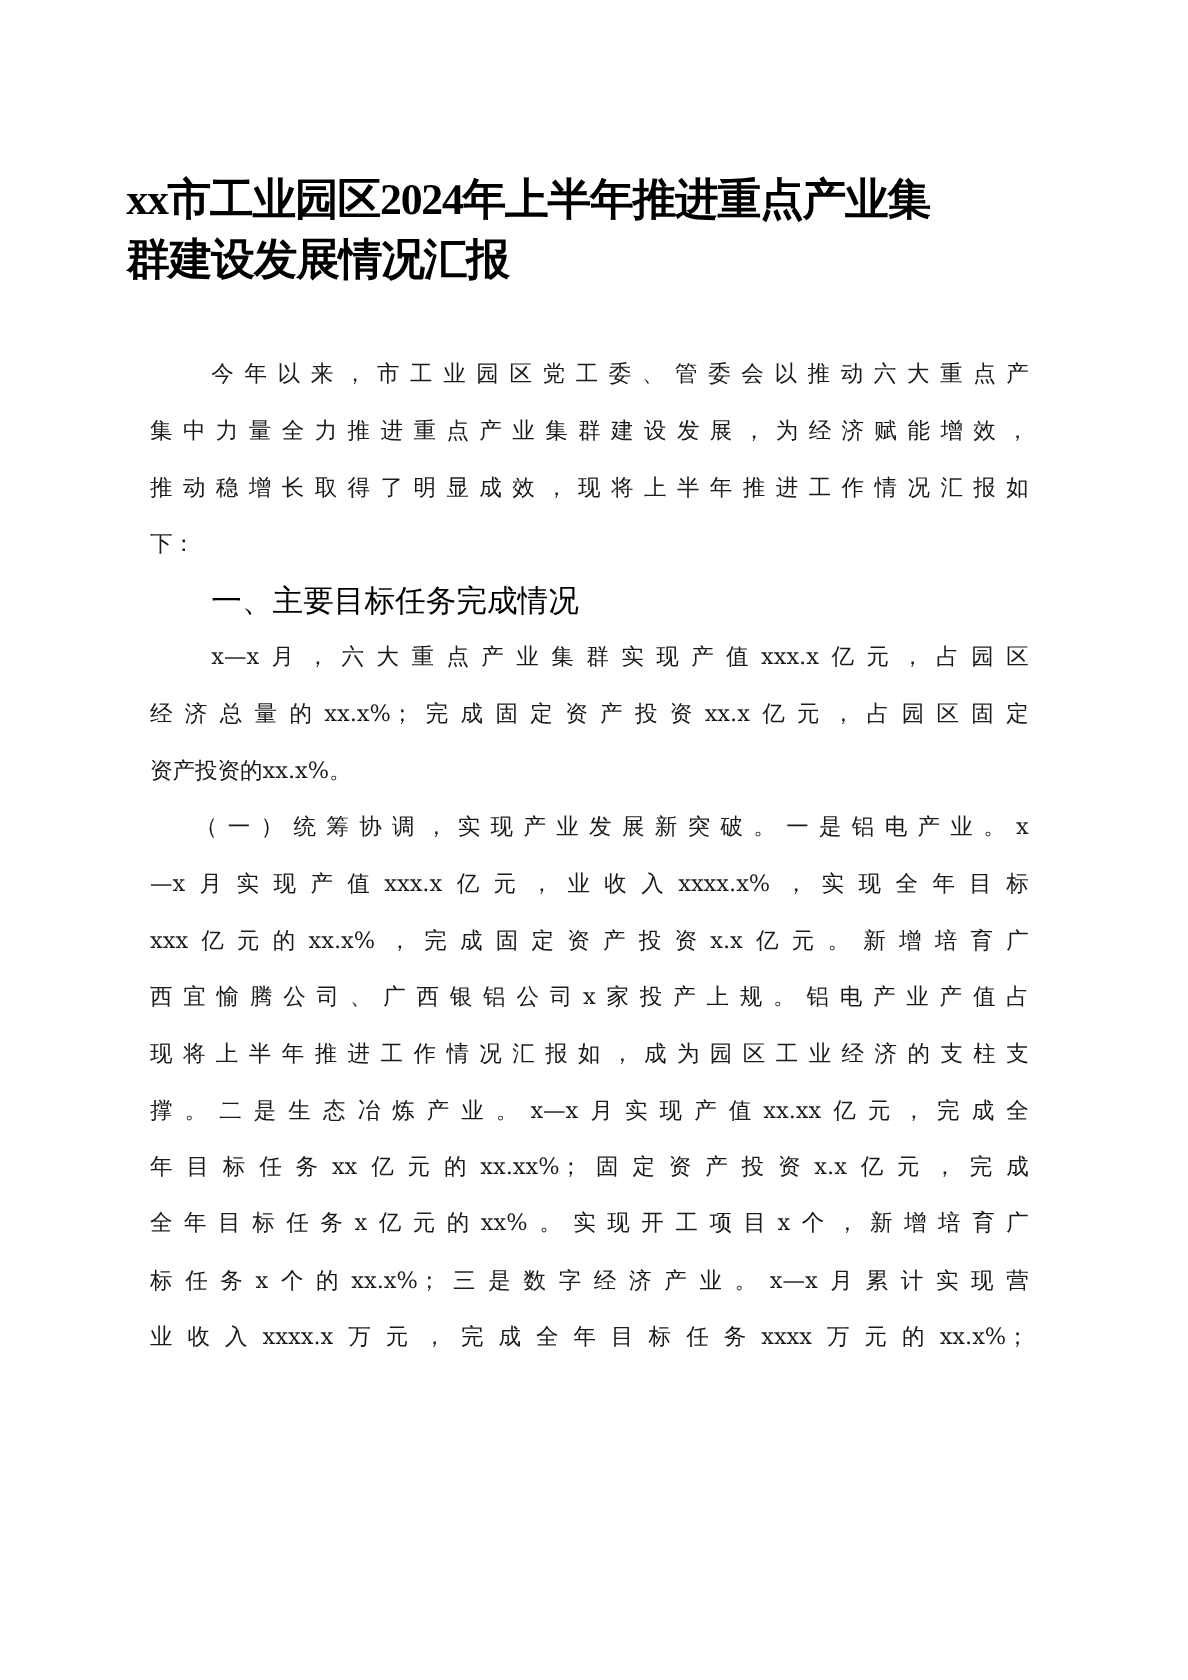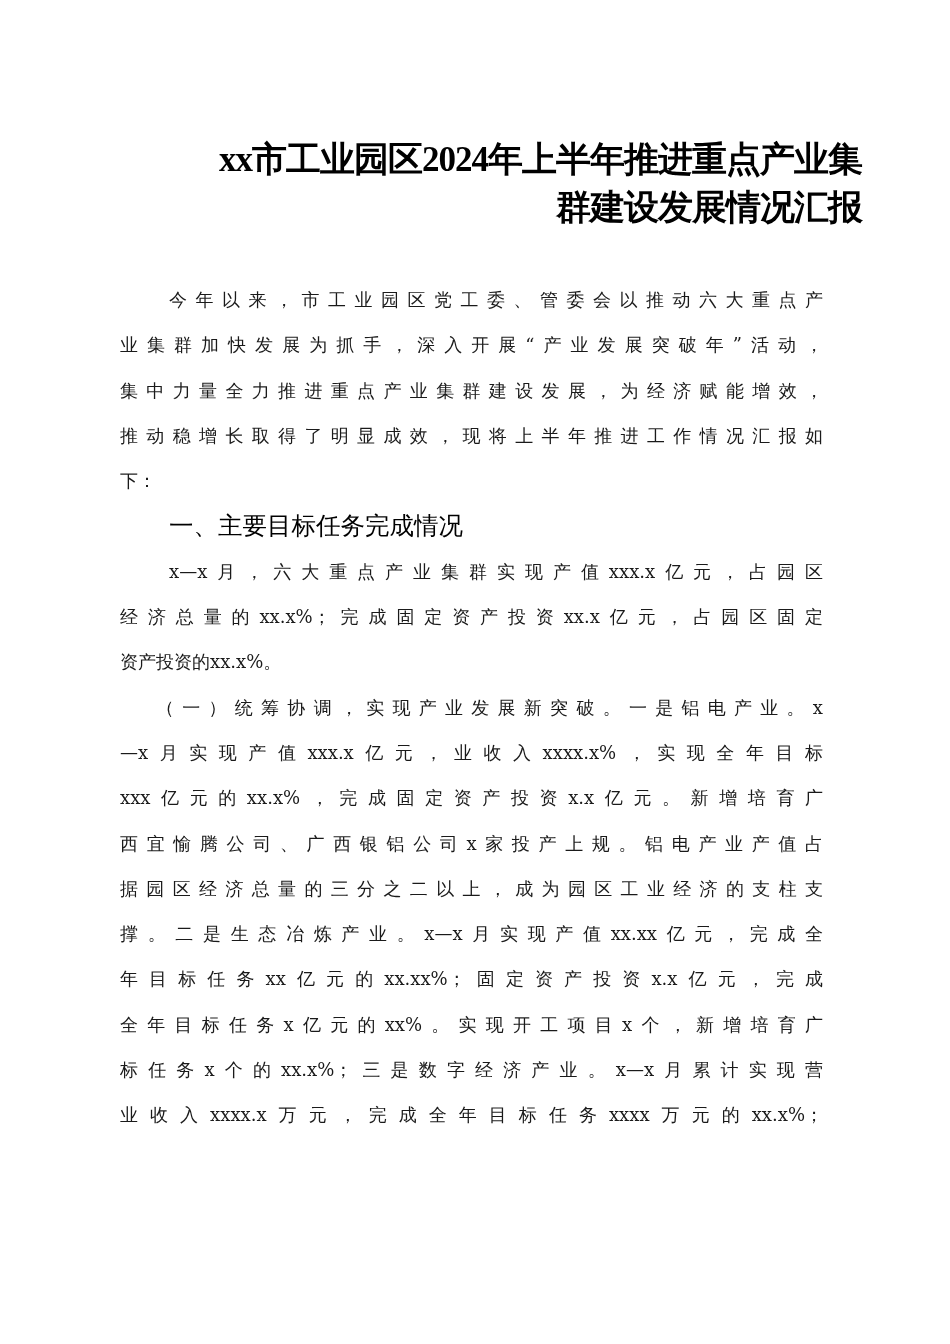--- a/index.html
+++ b/index.html
@@ -17,24 +17,24 @@
   }
   .page {
     position: absolute;
     left: 0; top: 0;
     width: 950px;
     height: 1344px;
     background: #ffffff;
   }
   .title {
     position: absolute;
-    left: 112px;
+    left: 101px;
     width: 750px;
     top: 136px;
-    text-align: right;
+    text-align: left;
     font-family: "Liberation Serif", "DejaVu Serif", serif;
     font-weight: bold;
     font-size: 35px;
     line-height: 48px;
     letter-spacing: -1px;
     color: #000;
   }
   .body {
     position: absolute;
     left: 120px;
@@ -75,41 +75,40 @@
 
   <div class="title">
     <div>xx市工业园区2024年上半年推进重点产业集</div>
     <div>群建设发展情况汇报</div>
   </div>
 
   <div class="body">
 
     <div>
       <div class="line indent">今年以来，市工业园区党工委、管委会以推动六大重点产</div>
-      <div class="line">业集群加快发展为抓手，深入开展“产业发展突破年”活动，</div>
       <div class="line">集中力量全力推进重点产业集群建设发展，为经济赋能增效，</div>
       <div class="line">推动稳增长取得了明显成效，现将上半年推进工作情况汇报如</div>
       <div class="line last">下：</div>
     </div>
 
     <div class="heading">一、主要目标任务完成情况</div>
 
     <div>
       <div class="line indent">x—x月，六大重点产业集群实现产值xxx.x亿元，占园区</div>
       <div class="line">经济总量的xx.x%；完成固定资产投资xx.x亿元，占园区固定</div>
       <div class="line last">资产投资的xx.x%。</div>
     </div>
 
 
     <div>
       <div class="line indent" style="padding-left:36px">（一）统筹协调，实现产业发展新突破。一是铝电产业。x</div>
       <div class="line">—x月实现产值xxx.x亿元，业收入xxxx.x%，实现全年目标</div>
       <div class="line">xxx亿元的xx.x%，完成固定资产投资x.x亿元。新增培育广</div>
       <div class="line">西宜愉腾公司、广西银铝公司x家投产上规。铝电产业产值占</div>
-      <div class="line">据园区经济总量的三分之二以上，成为园区工业经济的支柱支</div>
+      <div class="line">现将上半年推进工作情况汇报如，成为园区工业经济的支柱支</div>
       <div class="line">撑。二是生态冶炼产业。x—x月实现产值xx.xx亿元，完成全</div>
       <div class="line">年目标任务xx亿元的xx.xx%；固定资产投资x.x亿元，完成</div>
       <div class="line">全年目标任务x亿元的xx%。实现开工项目x个，新增培育广</div>
       <div class="line">标任务x个的xx.x%；三是数字经济产业。x—x月累计实现营</div>
       <div class="line">业收入xxxx.x万元，完成全年目标任务xxxx万元的xx.x%；</div>
     </div>
 
   </div>
 </div>
 

